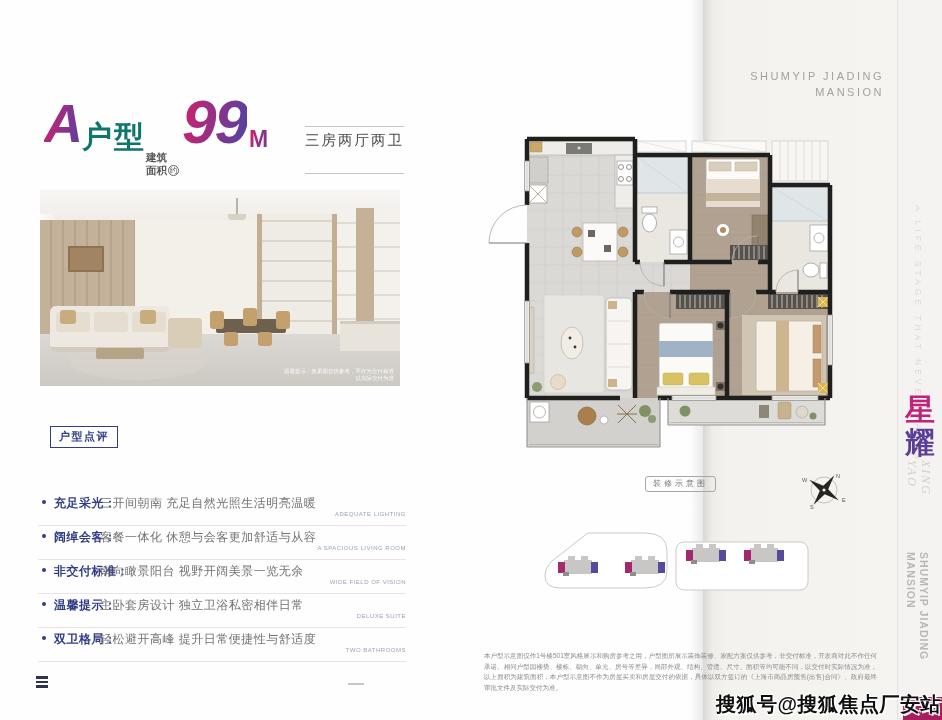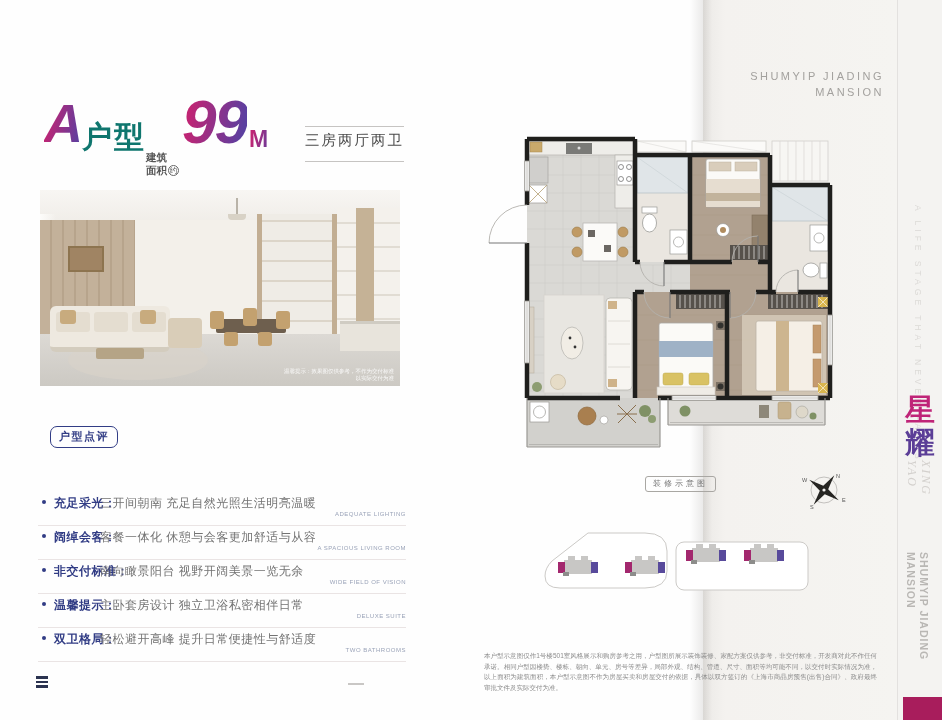--- a/index.html
+++ b/index.html
@@ -22,21 +22,21 @@
   
   .t-a{left:44px;top:96px;font-size:54px;line-height:1;font-style:italic;font-weight:800;}
   .t-hx{left:82px;top:117px;font-size:30px;font-weight:700;color:#0f766e;letter-spacing:2px;}
   .t-area{left:146px;top:123px;font-size:10.5px;line-height:13px;color:#555;font-weight:700;margin-top:28px;}
   .t-circ{display:inline-block;width:11px;height:11px;border:1px solid #666;border-radius:50%;
           font-size:7.5px;line-height:10px;text-align:center;vertical-align:1px;margin-left:1px;font-weight:400;}
   .t-99{left:182px;top:91px;font-size:62px;line-height:1;font-style:italic;font-weight:800;letter-spacing:-2px;}
   .t-m{left:249px;top:126px;font-size:23px;font-weight:800;}
   .t-m sup{font-size:11px;position:relative;top:-2px;}
   .t-layout{left:305px;top:126px;width:99px;text-align:center;border-top:1px solid #c6c4c2;
-            border-bottom:1px solid #c6c4c2;padding:4px 0 11px;font-size:14.5px;letter-spacing:2px;color:#4a4a4a;}
+            border-bottom:1px solid #c6c4c2;padding:4px 0 23px;font-size:14.5px;letter-spacing:2px;color:#4a4a4a;}
 
   
   .brand-top{right:58px;top:68px;text-align:right;font-size:11px;color:#a3a19e;
              letter-spacing:2.5px;line-height:16px;white-space:pre-line;}
 
   
   .photo{left:40px;top:190px;width:360px;height:196px;background:#ece8e2;overflow:hidden;}
   .photo .ceil{left:0;top:0;width:360px;height:36px;background:linear-gradient(#f8f6f3,#efece7);}
   .photo .ceil-line{left:0;top:34px;width:360px;height:1px;background:#ddd8d0;}
   .photo .wall-wood{left:0;top:30px;width:95px;height:118px;
@@ -60,21 +60,21 @@
   .photo .dtable{left:176px;top:129px;width:70px;height:14px;background:#6e5f4e;border-radius:2px;}
   .photo .chair{width:14px;height:18px;background:#c3a16f;border-radius:3px;}
   .photo .island{left:300px;top:131px;width:60px;height:30px;background:#e8e4dc;border-top:3px solid #d0ccc3;}
   .photo .pend{left:196px;top:8px;width:2px;height:16px;background:#b9b3a8;}
   .photo .pshade{left:188px;top:24px;width:18px;height:6px;background:#d8d2c6;border-radius:0 0 4px 4px;}
   .photo .winlight{left:0;top:24px;width:16px;height:130px;background:linear-gradient(90deg,#fdfcfa,rgba(255,255,255,0));}
   .photo .cap{right:6px;bottom:4px;font-size:5.5px;line-height:7px;color:rgba(255,255,255,.9);text-align:right;}
 
   
   .badge{left:50px;top:426px;padding:2px 8px 3px;font-size:11px;font-weight:700;color:#323d85;
-         border:1.5px solid #323d85;border-radius:7px;letter-spacing:1.5px;}
+         border:1.5px solid #323d85;border-radius:0;letter-spacing:1.5px;}
   .rv-wrap{left:38px;top:448px;width:370px;margin-top:44px;}
   .rv{position:relative;height:34px;}
   .rv-dot{position:absolute;left:4px;top:8px;width:4px;height:4px;border-radius:50%;background:#323d85;}
   .rv-label{position:absolute;left:16px;top:3px;font-size:12px;font-weight:700;color:#323d85;letter-spacing:.5px;}
   .rv-text{position:absolute;left:62px;top:3px;font-size:12px;color:#737373;letter-spacing:.5px;}
   .rv-en{position:absolute;right:2px;top:19px;font-size:6px;color:#9aa3b8;letter-spacing:.5px;}
   .rv-line{position:absolute;left:0;bottom:0;width:368px;height:1px;background:#eae4e4;}
 
   
   .fp-tag{left:645px;top:476px;padding:1px 7px 2px;border:1px solid #a9a7a3;border-radius:3px;
@@ -417,14 +417,15 @@
 MANSION</div>
   <div class="abs corner"></div>
 
   <div class="abs flogo" style="left:36px;top:676px;">
     <span></span>
       <span></span>
       <span></span>
   </div>
   <div class="abs fdash"></div>
 
+  <div class="abs wm">搜狐号@搜狐焦点厂安站</div>
 
 </div>
 
 </body></html>

